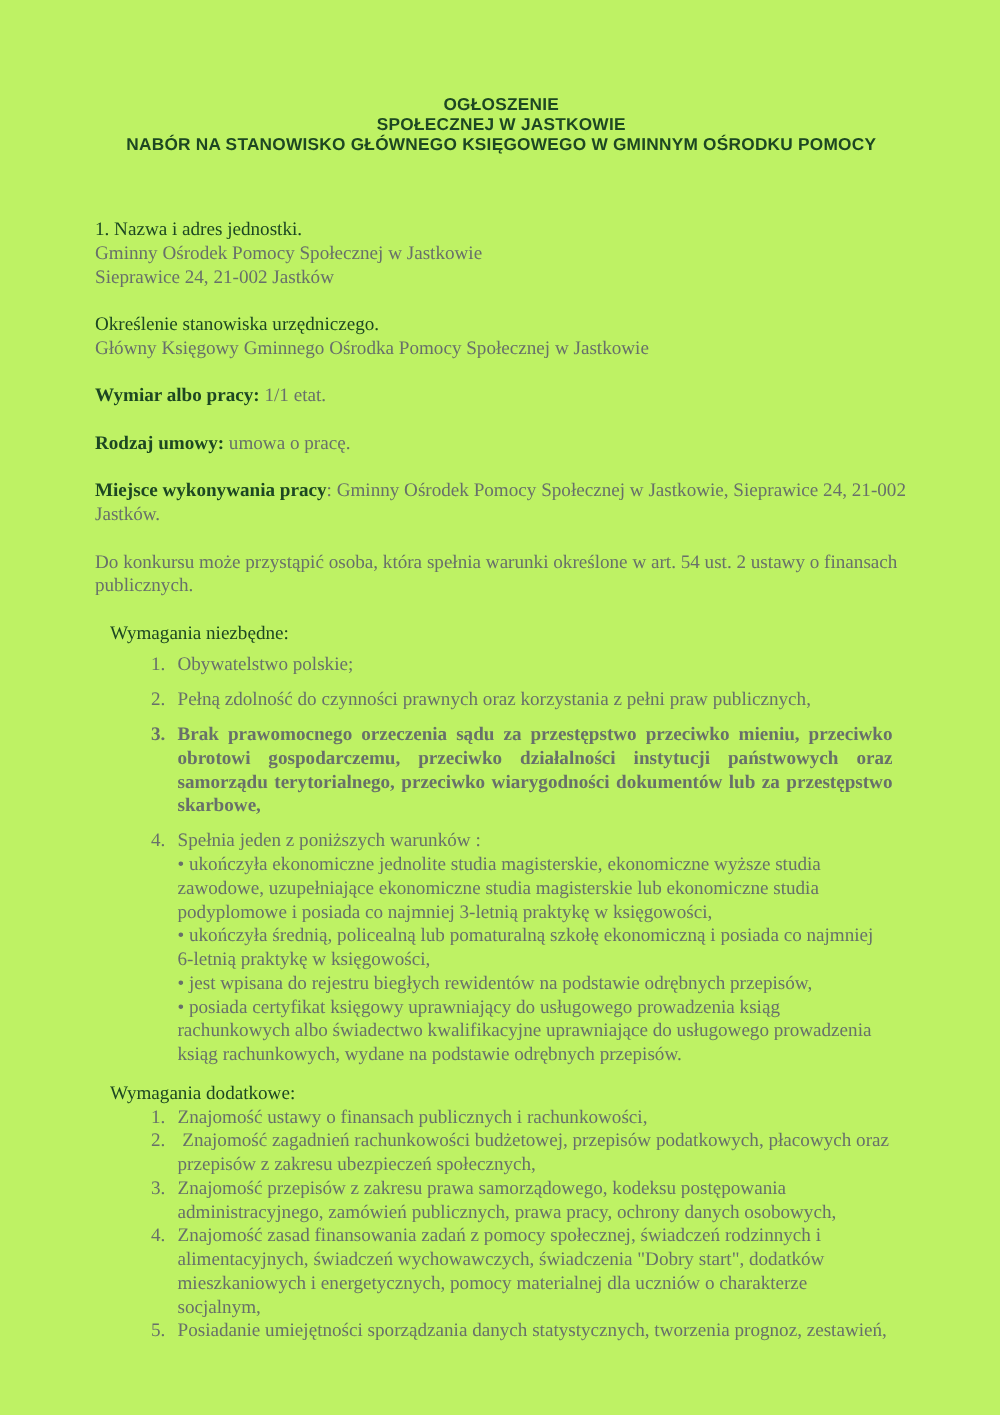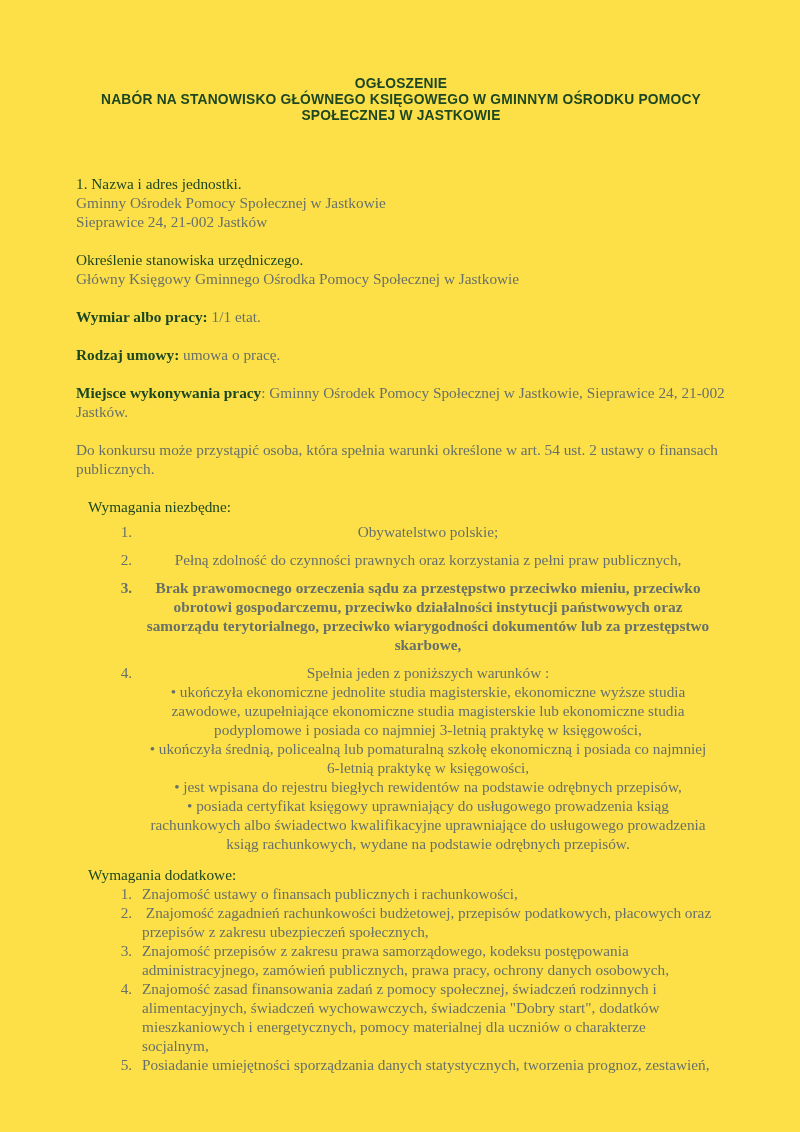--- a/index.html
+++ b/index.html
@@ -5,21 +5,21 @@
   html, body {
     margin: 0;
     padding: 0;
     background: #ffffff;
   }
   .page {
     position: relative;
     width: 800px;
     height: 1132px;
     box-sizing: border-box;
-    background: #fde047;
+    background: #bef264;
     padding: 76px 74px 0 76px;
     overflow: hidden;
     font-family: "Liberation Serif", serif;
     font-size: 15.3px;
     line-height: 19px;
     color: var(--body-color, #68706a);
   }
   .doc-title {
     font-family: "Liberation Sans", sans-serif;
     font-weight: bold;
@@ -46,21 +46,20 @@
     font-weight: bold;
     color: var(--heading-color, #1d4722);
   }
   ol.req-list {
     margin: 6px 0 0 0;
     padding: 0 0 0 48px;
   }
   ol.req-list > li {
     margin: 0 0 9px 0;
     padding-left: 6px;
-    text-align: center;
   }
   ol.add-list {
     margin: 0;
     padding: 0 0 0 48px;
   }
   ol.add-list > li {
     margin: 0;
     padding-left: 6px;
   }
   li::marker {
@@ -69,22 +68,22 @@
   .justify { text-align: justify; font-weight: bold; }
   .bullets div { margin: 0; }
 </style>
 </head>
 <body>
 
 <div class="page">
 
   <header class="doc-title">
     <div>OGŁOSZENIE</div>
+    <div>SPOŁECZNEJ W JASTKOWIE</div>
     <div>NABÓR NA STANOWISKO GŁÓWNEGO KSIĘGOWEGO W GMINNYM OŚRODKU POMOCY</div>
-    <div>SPOŁECZNEJ W JASTKOWIE</div>
   </header>
 
   <section class="block">
     <h2 class="sec-heading">1. Nazwa i adres jednostki.</h2>
     <p>Gminny Ośrodek Pomocy Społecznej w Jastkowie</p>
     <p>Sieprawice 24, 21-002 Jastków</p>
   </section>
 
   <section class="block">
     <h2 class="sec-heading">Określenie stanowiska urzędniczego.</h2>

